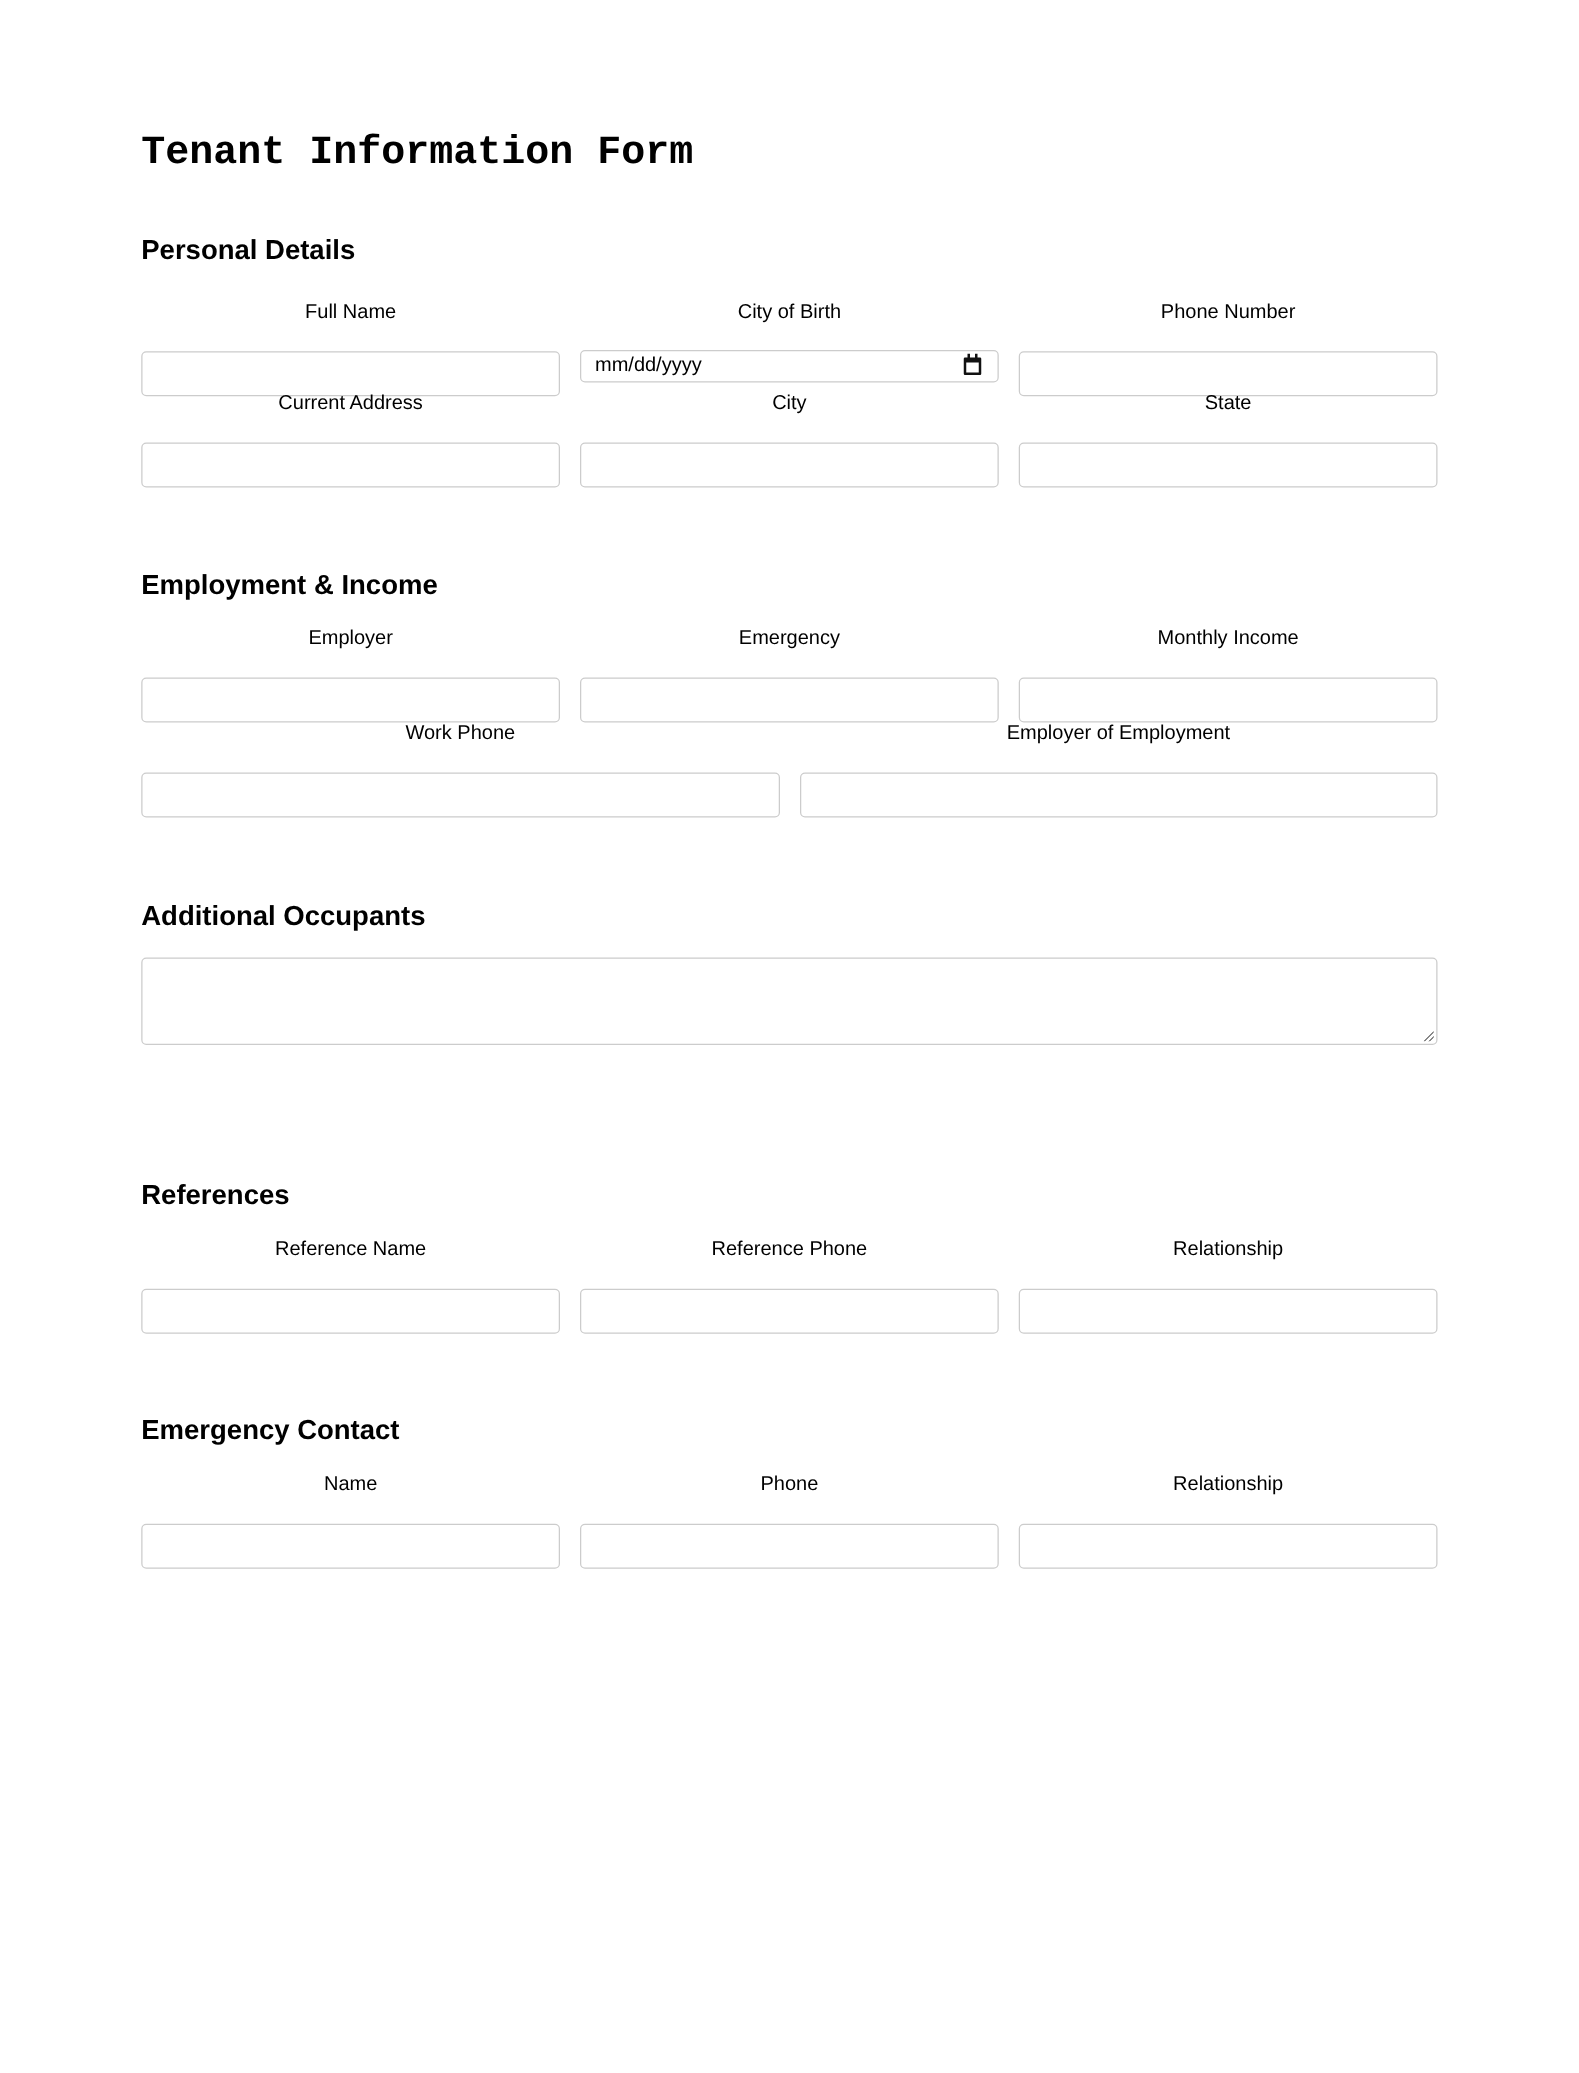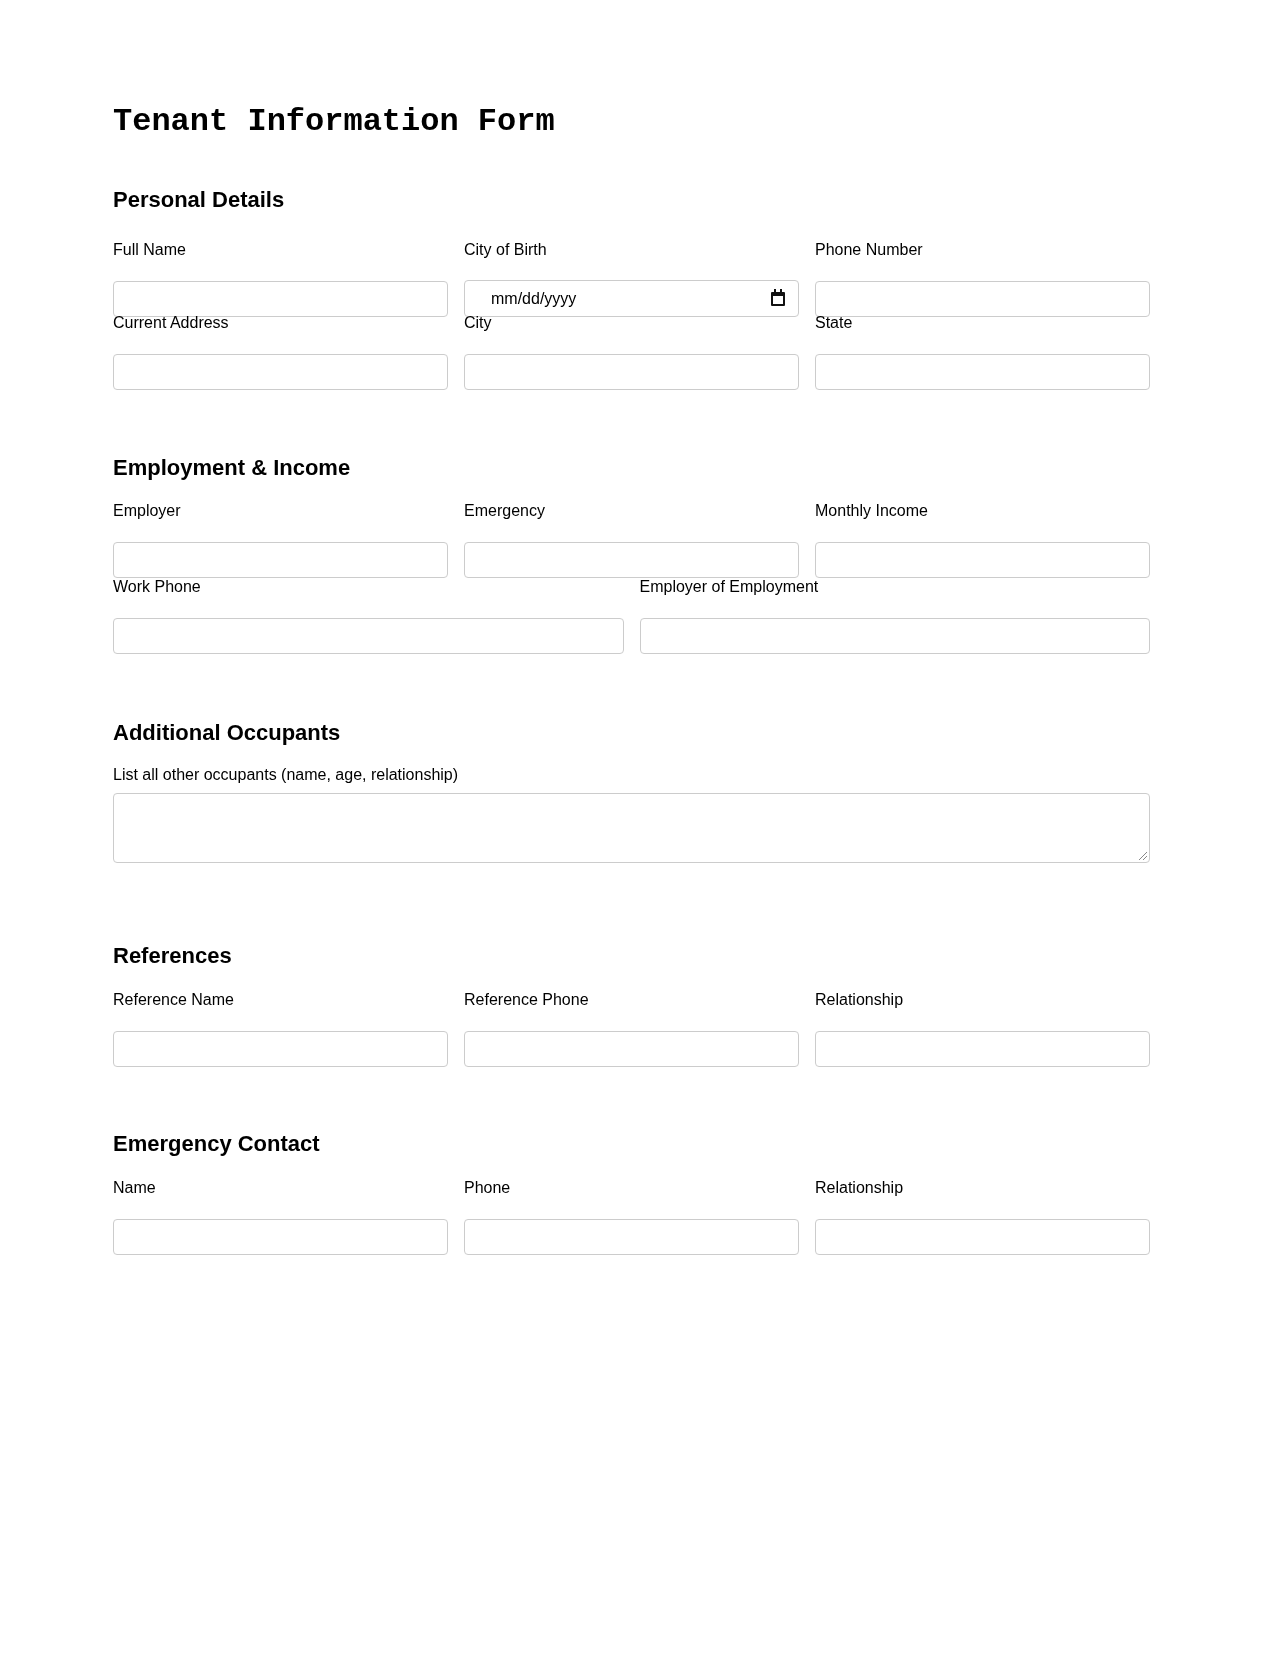--- a/index.html
+++ b/index.html
@@ -3,23 +3,23 @@
   <meta charset="utf-8">
   <style>
     * { box-sizing: border-box; margin: 0; padding: 0; }
     html, body { width: 1263px; height: 1658px; background: #ffffff; }
     body { font-family: "Liberation Sans", "DejaVu Sans", sans-serif; color: #000; position: relative; }
     .page { position: absolute; left: 113px; top: 0; width: 1037px; }
     h1 { position: absolute; left: 0; top: 102px; font-size: 32px; font-weight: bold; line-height: 40px; white-space: nowrap; font-family: Liberation Mono, monospace; }
     h2 { position: absolute; left: 0; font-size: 22px; font-weight: bold; line-height: 26px; white-space: nowrap; }
     .row { position: absolute; left: 0; width: 1037px; display: flex; gap: 16px; }
     .field { display: flex; flex-direction: column; flex: 1 1 0; min-width: 0; }
-    .field label { font-size: 16px; line-height: 18px; height: 18px; margin-bottom: 22px; white-space: nowrap; }
+    .field label { font-size: 16px; line-height: 18px; height: 18px; margin-bottom: 22px; white-space: nowrap; text-align: center; }
     .input { height: 36px; border: 1px solid #cccccc; border-radius: 4px; background: #fff; position: relative; width: 100%; }
-    .input.date { height: 37px; margin-top: -1px; display: flex; align-items: center; padding-left: 26px; font-size: 16px; }
+    .input.date { height: 26px; margin-top: -1px; display: flex; align-items: center; padding-left: 11px; font-size: 16px; }
     .date-text { flex: 1; }
     .cal { width: 14px; height: 14px; margin-right: 13px; border: 2px solid #111; border-top-width: 4px; border-radius: 1px; position: relative; }
     .cal::before, .cal::after { content: ""; position: absolute; top: -7px; width: 2px; height: 4px; background: #111; }
     .cal::before { left: 1px; } .cal::after { right: 1px; }
     .textarea { height: 70px; border: 1px solid #cccccc; border-radius: 4px; position: relative; width: 100%; }
     .grip { position: absolute; right: 2px; bottom: 2px; width: 8px; height: 8px;
       background: linear-gradient(135deg, transparent 0 45%, #888 45% 55%, transparent 55% 70%, #888 70% 80%, transparent 80%); }
   </style>
 </head>
 <body>
@@ -82,21 +82,20 @@
     </div>
     <div class="field">
       <label>Employer of Employment</label>
       <div class="input"></div>
     </div>
   </div>
 
   <h2 style="top:720px">Additional Occupants</h2>
   <div class="row" style="top:766px">
     <div class="field">
-      <label style="margin-bottom:9px">List all other occupants (name, age, relationship)</label>
       <div class="textarea">
         <span class="grip"></span>
       </div>
     </div>
   </div>
 
   <h2 style="top:943px">References</h2>
   <div class="row" style="top:991px">
     <div class="field">
       <label>Reference Name</label>

